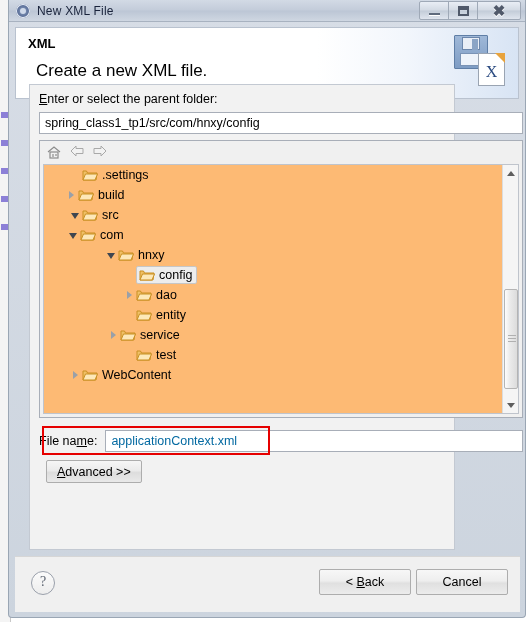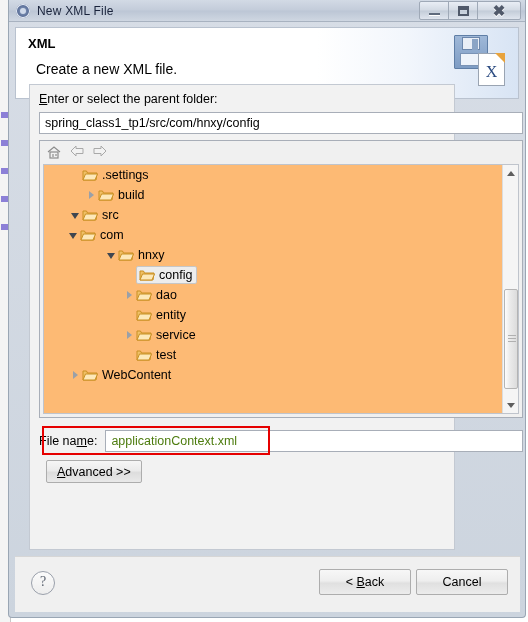--- a/index.html
+++ b/index.html
@@ -143,21 +143,21 @@
   #header-title {
     position: absolute;
     left: 12px; top: 8px;
     font-size: 13px;
     font-weight: bold;
     color: #000;
   }
   #header-desc {
     position: absolute;
     left: 20px; top: 33px;
-    font-size: 14px;
+    font-size: 17px;
     color: #000;
   }
   #header-icon {
     position: absolute;
     right: 12px; top: 5px;
     width: 54px; height: 54px;
   }
   
   .floppy {
     position: absolute;
@@ -401,21 +401,21 @@
   }
   #filename-input {
     flex: 1 1 auto;
     height: 22px;
     background: #ffffff;
     border: 1px solid #a8aeb8;
     box-sizing: border-box;
     font-family: "Liberation Sans", sans-serif;
     font-size: 12.5px;
     padding: 0 5px;
-    color: #4d7c0f;
+    color: #0369a1;
     outline: none;
   }
   #red-box {
     position: absolute;
     left: 12px; top: 341px;
     width: 228px; height: 29px;
     border: 2px solid #e60000;
     box-sizing: border-box;
     pointer-events: none;
   }
@@ -567,21 +567,21 @@
               <span class="sel-wrap">
                 <span class="folder-ic">
                   <svg width="16" height="14" viewBox="0 0 16 14">
                     <path d="M1 3 L1 12 L14 12 L15 5 L5.5 5 L4.5 3 Z" fill="#f0c066" stroke="#c98f22" stroke-width="1"></path>
                     <path d="M1 12 L3.5 6 L15.5 6 L13 12 Z" fill="#fde8b8" stroke="#c98f22" stroke-width="1"></path>
                   </svg>
                 </span>
                 <span class="tlabel">.settings</span>
               </span>
             </div>
-            <div class="trow" style="padding-left: 42px;">
+            <div class="trow" style="padding-left: 22px;">
               <span class="twist closed"></span>
               <span class="sel-wrap">
                 <span class="folder-ic">
                   <svg width="16" height="14" viewBox="0 0 16 14">
                     <path d="M1 3 L1 12 L14 12 L15 5 L5.5 5 L4.5 3 Z" fill="#f0c066" stroke="#c98f22" stroke-width="1"></path>
                     <path d="M1 12 L3.5 6 L15.5 6 L13 12 Z" fill="#fde8b8" stroke="#c98f22" stroke-width="1"></path>
                   </svg>
                 </span>
                 <span class="tlabel">build</span>
               </span>
@@ -651,21 +651,21 @@
               <span class="sel-wrap">
                 <span class="folder-ic">
                   <svg width="16" height="14" viewBox="0 0 16 14">
                     <path d="M1 3 L1 12 L14 12 L15 5 L5.5 5 L4.5 3 Z" fill="#f0c066" stroke="#c98f22" stroke-width="1"></path>
                     <path d="M1 12 L3.5 6 L15.5 6 L13 12 Z" fill="#fde8b8" stroke="#c98f22" stroke-width="1"></path>
                   </svg>
                 </span>
                 <span class="tlabel">entity</span>
               </span>
             </div>
-            <div class="trow" style="padding-left: 80px;">
+            <div class="trow" style="padding-left: 64px;">
               <span class="twist closed"></span>
               <span class="sel-wrap">
                 <span class="folder-ic">
                   <svg width="16" height="14" viewBox="0 0 16 14">
                     <path d="M1 3 L1 12 L14 12 L15 5 L5.5 5 L4.5 3 Z" fill="#f0c066" stroke="#c98f22" stroke-width="1"></path>
                     <path d="M1 12 L3.5 6 L15.5 6 L13 12 Z" fill="#fde8b8" stroke="#c98f22" stroke-width="1"></path>
                   </svg>
                 </span>
                 <span class="tlabel">service</span>
               </span>

